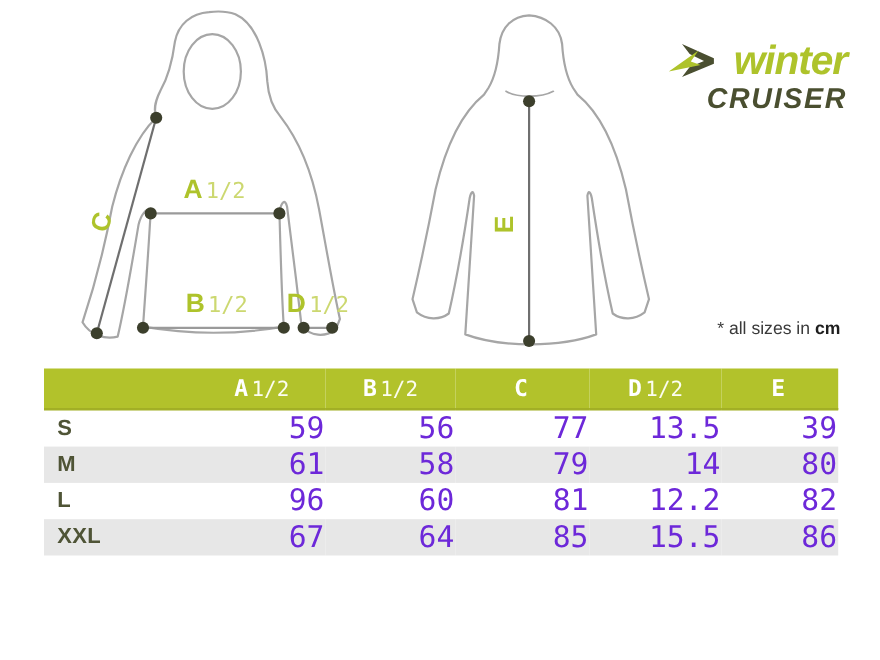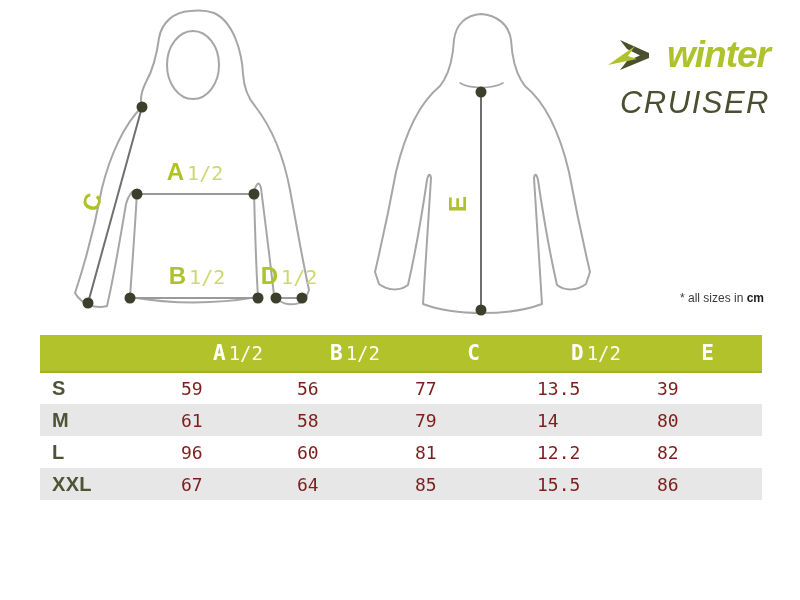--- a/index.html
+++ b/index.html
@@ -20,48 +20,48 @@
   .ml-frac   { font-family:"DejaVu Sans Mono", monospace; font-size:20px; fill:#ccd870; }
 
   
   .logo { position:absolute; top:36px; right:30px; text-align:right; }
   .logo-row1 { display:flex; align-items:center; justify-content:flex-end; gap:17px; }
   .brand-winter {
     font-style:italic; font-weight:bold; font-size:37px; line-height:1;
     color:#aec32b; letter-spacing:-1px;
   }
   .brand-cruiser {
-    font-style:italic; font-weight:normal; font-size:31px; line-height:1;
-    color:#4a4f30; letter-spacing:1.5px; margin-top:14px;
-  }
-
-  
-  .note { position:absolute; top:291px; right:36px; font-size:12px; color:#3a3a3a; }
+    font-style:italic; font-weight:bold; font-size:26px; line-height:1;
+    color:#4a4f30; letter-spacing:1.5px; margin-top:3px;
+  }
+
+  
+  .note { position:absolute; top:291px; right:36px; font-size:16px; color:#3a3a3a; }
   .note b { color:#1e1e1e; }
 
   
   table.size-table {
     position:absolute; left:40px; top:335px; width:722px;
     border-collapse:collapse; table-layout:fixed;
   }
   table.size-table thead th {
     background:#b2c22b; height:36px; vertical-align:middle;
     border-bottom:2px solid #a2b026; padding:0;
   }
   .hletter { font-family:"DejaVu Sans Mono", monospace; font-weight:bold; font-size:21px; color:#ffffff; }
   .hfrac   { font-family:"DejaVu Sans Mono", monospace; font-weight:normal; font-size:19px; color:#fcfdf0; margin-left:3px; }
   table.size-table tbody tr { height:32px; }
   table.size-table tbody tr:nth-child(even) { background:#e7e7e7; }
   th.size-label {
     text-align:left; padding-left:12px; font-weight:bold; font-size:20px;
     color:#4f5436; letter-spacing:0.3px; font-family:"Liberation Sans", sans-serif;
   }
   td.val {
-    text-align:left; font-family:"DejaVu Sans Mono", monospace;
-    font-size:18px; font-weight:normal; color:#7f1d1d;
+    text-align:right; font-family:"DejaVu Sans Mono", monospace;
+    font-size:27px; font-weight:normal; color:#6d28d9;
   }
 </style>
 </head>
 <body>
 
 <div class="canvas">
 
   <svg class="front" width="260" height="305" viewBox="0 0 260 305">
     <path class="garment" d="M 128,3
          C 112,4 100,14 97,30

